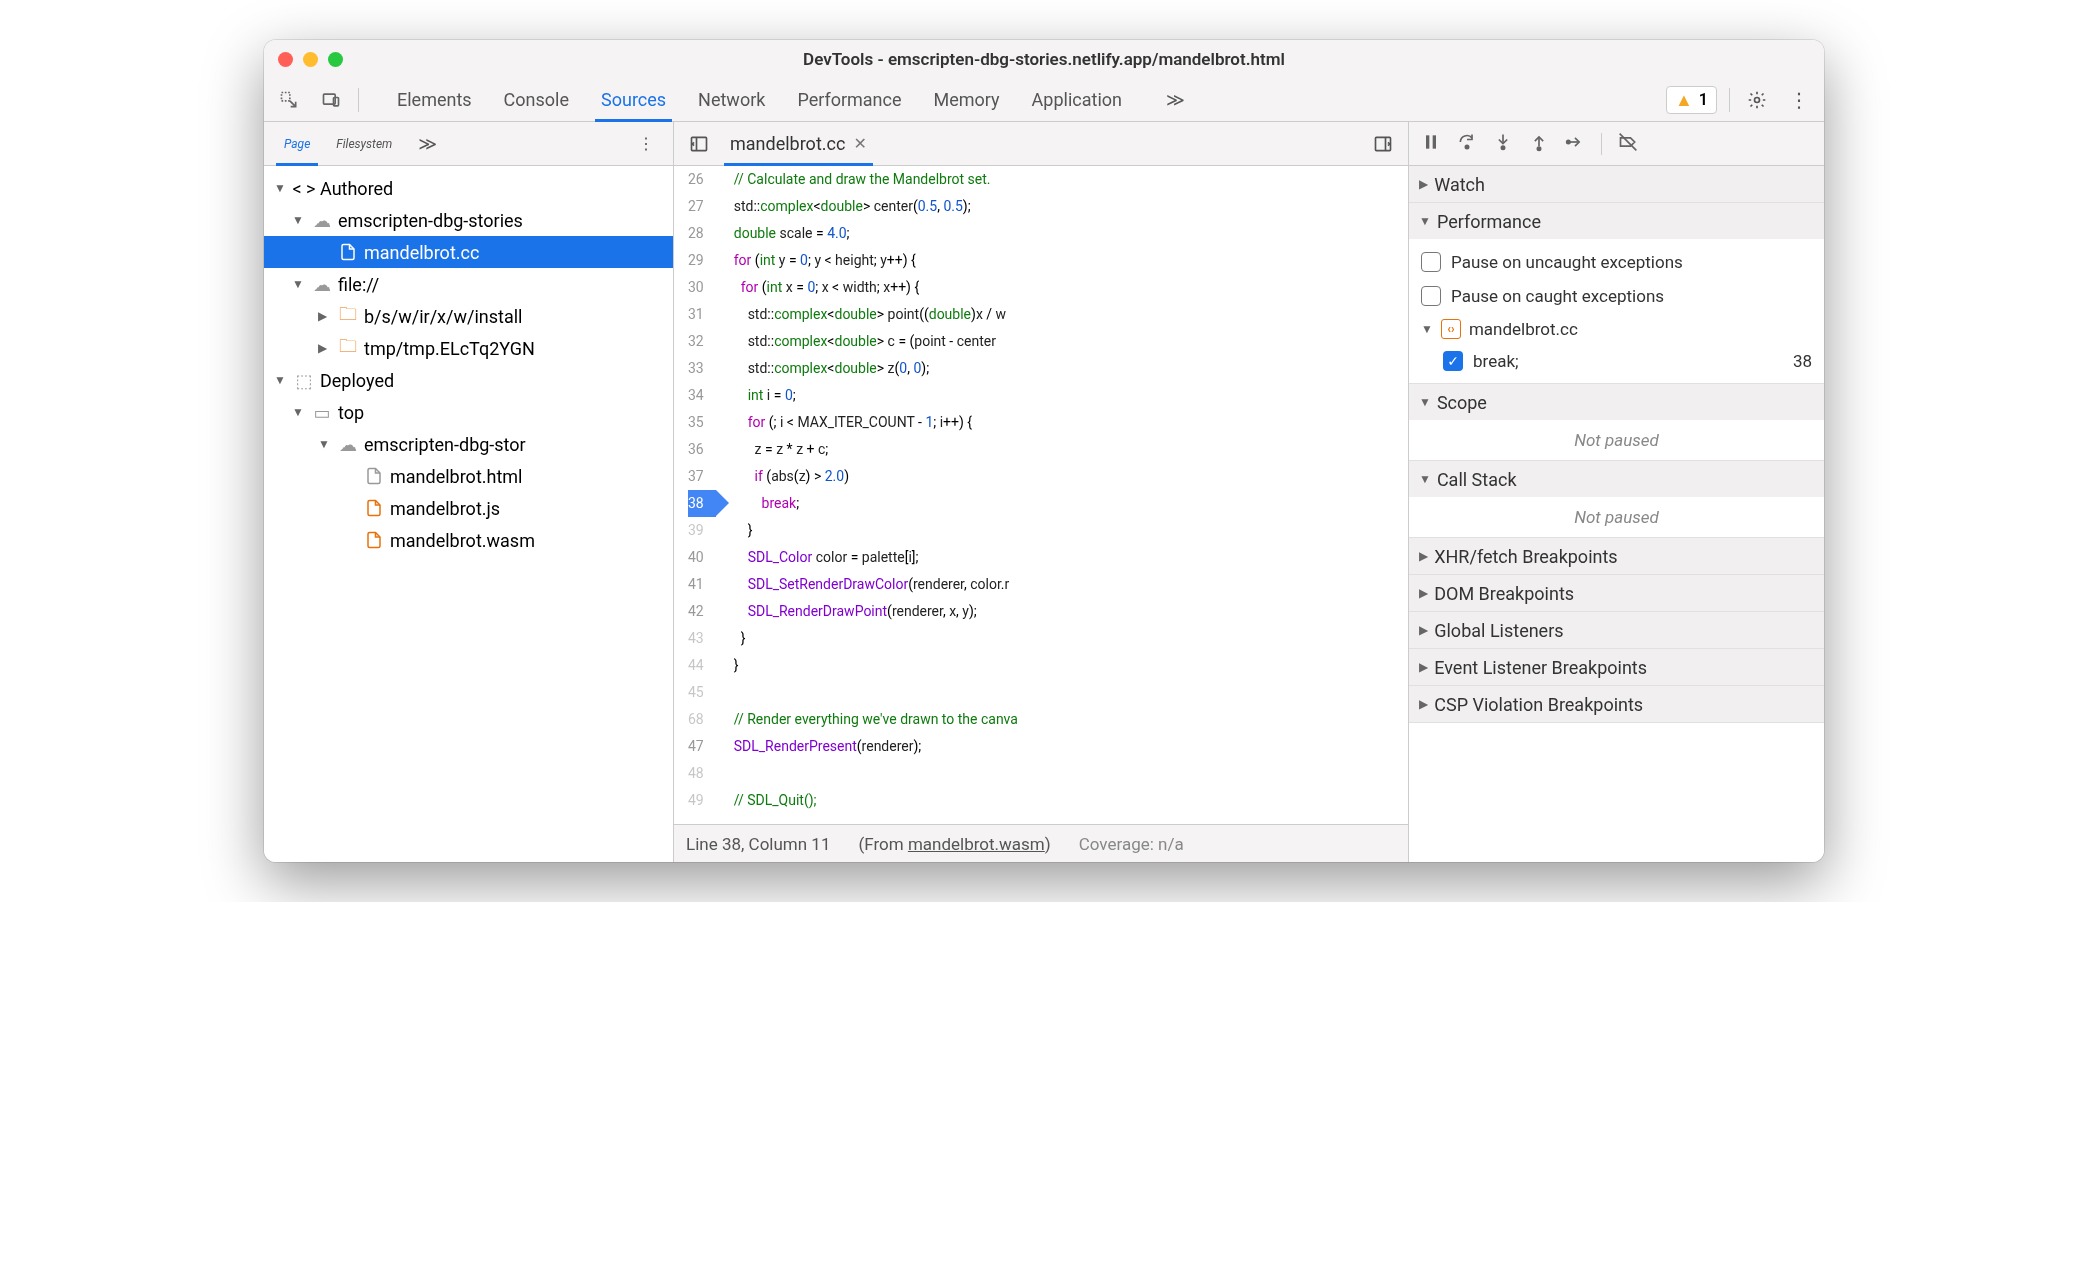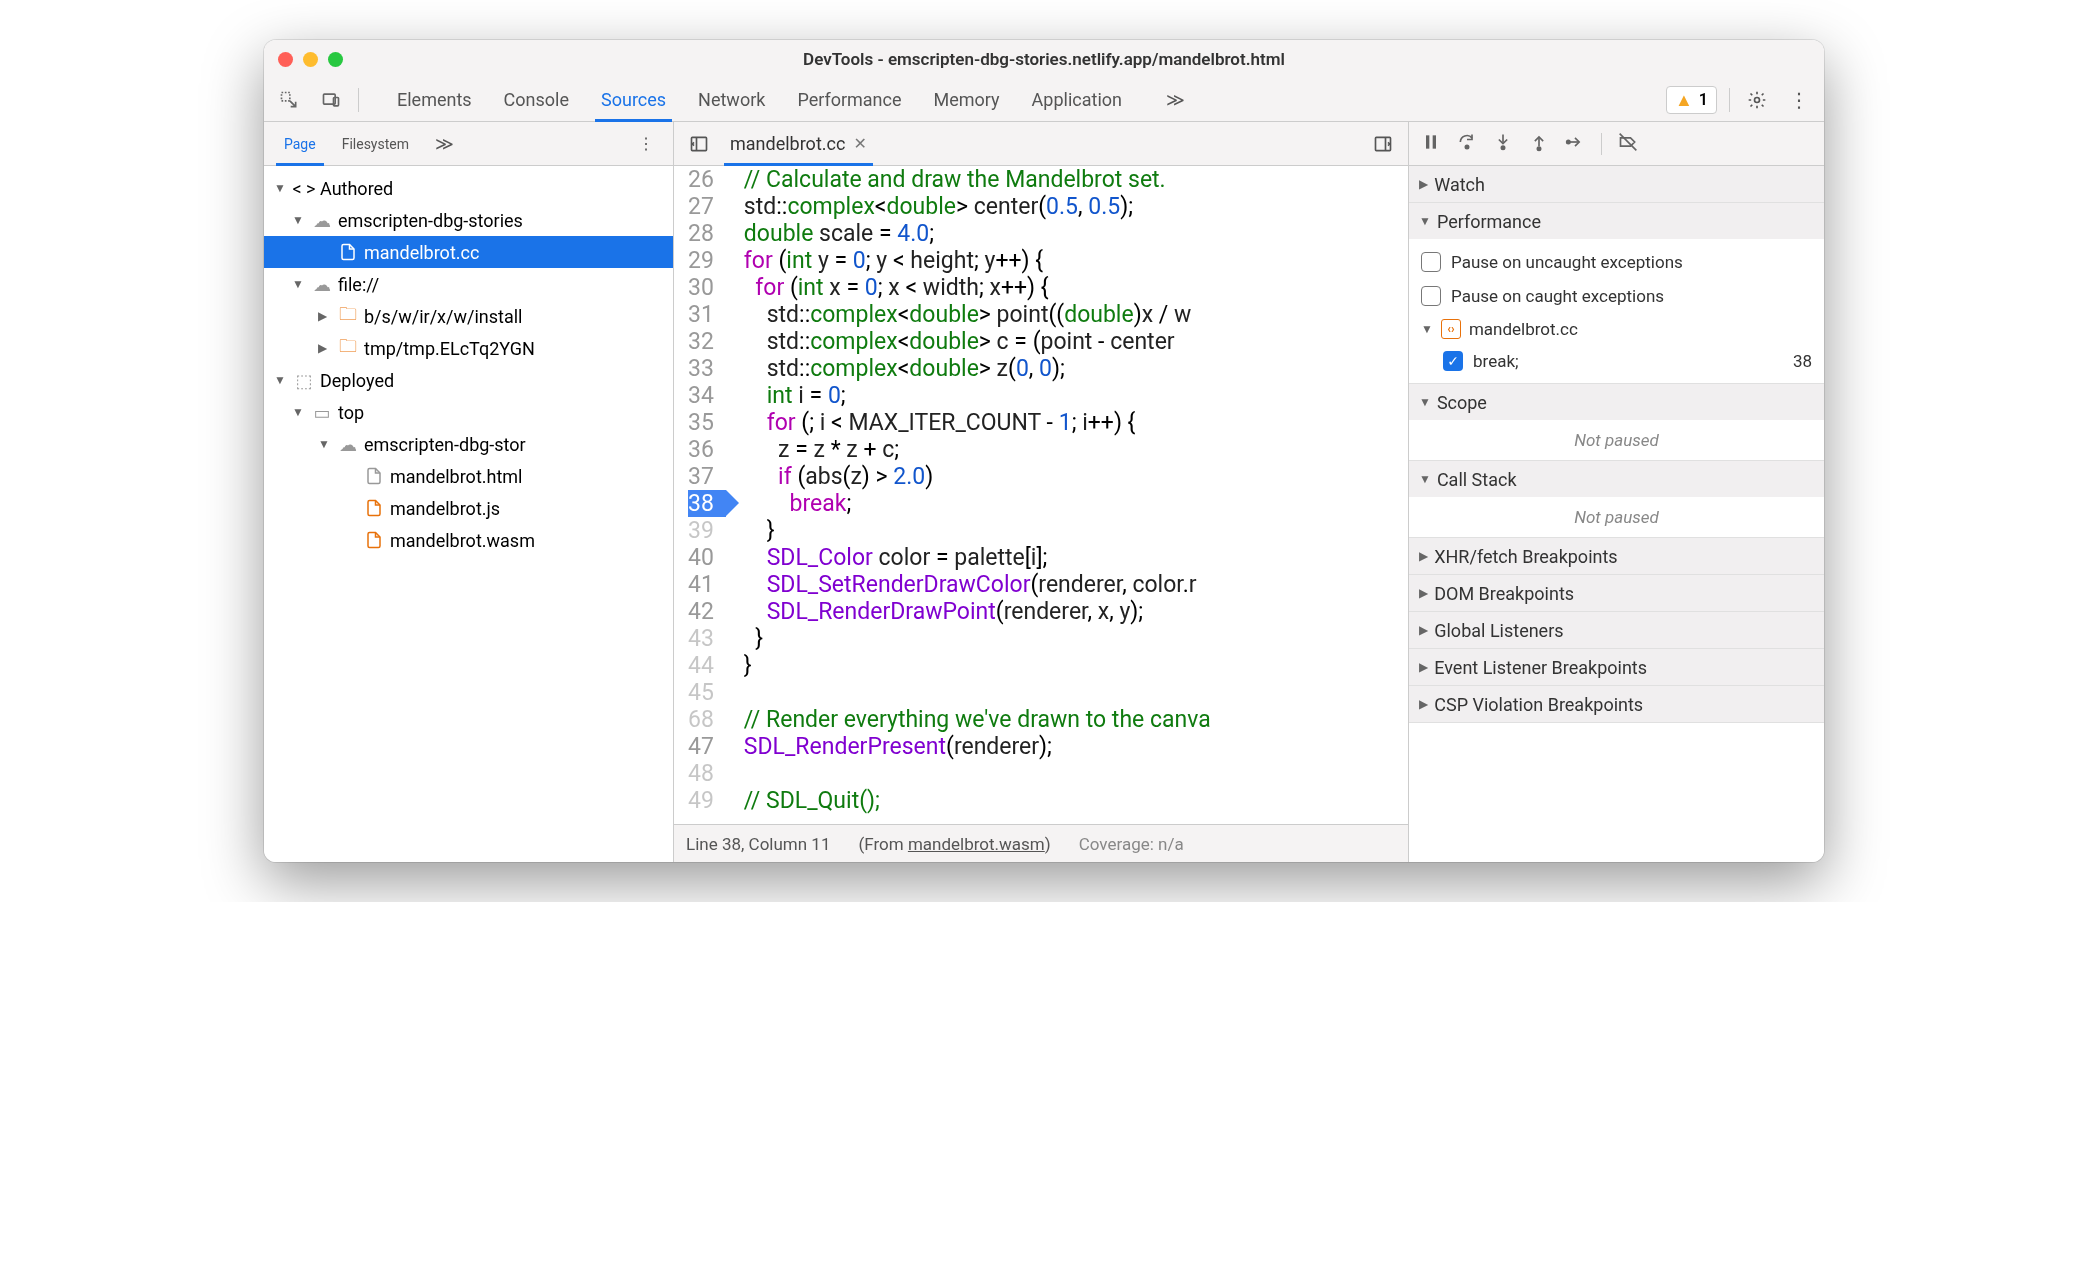--- a/index.html
+++ b/index.html
@@ -23,21 +23,21 @@
 .warn-badge { background: #fff; border: 1px solid #ccc; border-radius: 4px; padding: 2px 8px; display: flex; align-items: center; gap: 6px; font-size: 16px; font-weight: 600; }
 .warn-tri { color: #f5a623; font-size: 18px; }
 .gear { color: #555; }
 .kebab { color: #555; font-size: 20px; }
 .divider-v { width: 1px; height: 24px; background: #ccc; }
 
 .body { display: flex; height: 740px; }
 
 .sidebar { width: 410px; border-right: 1px solid #ccc; display: flex; flex-direction: column; background: #fff; }
 .sidebar-tabs { height: 44px; border-bottom: 1px solid #ccc; display: flex; align-items: center; padding: 0 12px; gap: 10px; background: #f5f3f3; }
-.sidebar-tab { font-size: 14px; color: #555; padding: 0 8px; height: 44px; display: flex; align-items: center; position: relative; }
+.sidebar-tab { font-size: 12px; color: #555; padding: 0 8px; height: 44px; display: flex; align-items: center; position: relative; font-style: italic; }
 .sidebar-tab.active { color: #1a73e8; }
 .sidebar-tab.active::after { content: ""; position: absolute; bottom: 0; left: 0; right: 0; height: 3px; background: #1a73e8; }
 .sidebar-more { margin-left: 8px; color: #555; font-size: 18px; }
 .sidebar-kebab { margin-left: auto; color: #555; }
 
 .tree { flex: 1; overflow: auto; font-size: 18px; padding: 6px 0; }
 .tree-item { display: flex; align-items: center; height: 32px; padding-left: 10px; gap: 6px; cursor: pointer; white-space: nowrap; overflow: hidden; }
 .tree-item.selected { background: #1a73e8; color: #fff; }
 .tri { font-size: 12px; color: #666; width: 14px; display: inline-block; }
 .tree-item.selected .tri { color: #fff; }
@@ -53,21 +53,21 @@
 .frame { color: #999; }
 
 .editor-area { flex: 1; display: flex; flex-direction: column; border-right: 1px solid #ccc; min-width: 0; }
 .editor-tabs { height: 44px; border-bottom: 1px solid #ccc; display: flex; align-items: center; padding: 0 10px; gap: 10px; background: #f5f3f3; }
 .ed-icon { color: #555; }
 .ed-file-tab { display: flex; align-items: center; gap: 8px; font-size: 18px; color: #333; padding: 0 6px; height: 44px; position: relative; }
 .ed-file-tab::after { content: ""; position: absolute; bottom: 0; left: 0; right: 0; height: 3px; background: #1a73e8; }
 .ed-close { color: #777; font-size: 16px; }
 .editor-right-icon { margin-left: auto; color: #555; }
 
-.code-wrap { flex: 1; display: flex; overflow: auto; font-family: Menlo, Consolas, monospace; font-size: 23px; line-height: 27px; background: #fff; }
+.code-wrap { flex: 1; display: flex; overflow: auto; font-family: Menlo, Consolas, monospace; font-size: 14px; line-height: 27px; background: #fff; }
 .gutter { text-align: right; padding: 0 12px 0 14px; color: #999; user-select: none; }
 .gutter .ln { height: 27px; }
 .gutter .dim { opacity: 0.55; }
 .gutter .bp { background: #4285f4; color: #fff; position: relative; padding-right: 12px; margin-right: -12px; }
 .gutter .bp::after { content: ""; position: absolute; right: -13px; top: 0; border-left: 13px solid #4285f4; border-top: 13.5px solid transparent; border-bottom: 13.5px solid transparent; }
 .code { flex: 1; white-space: pre; padding-left: 18px; overflow: hidden; }
 .code .line { height: 27px; }
 .cm { color: #0f7b0f; }
 .kw { color: #b000b0; }
 .ty { color: #0f7b0f; }

